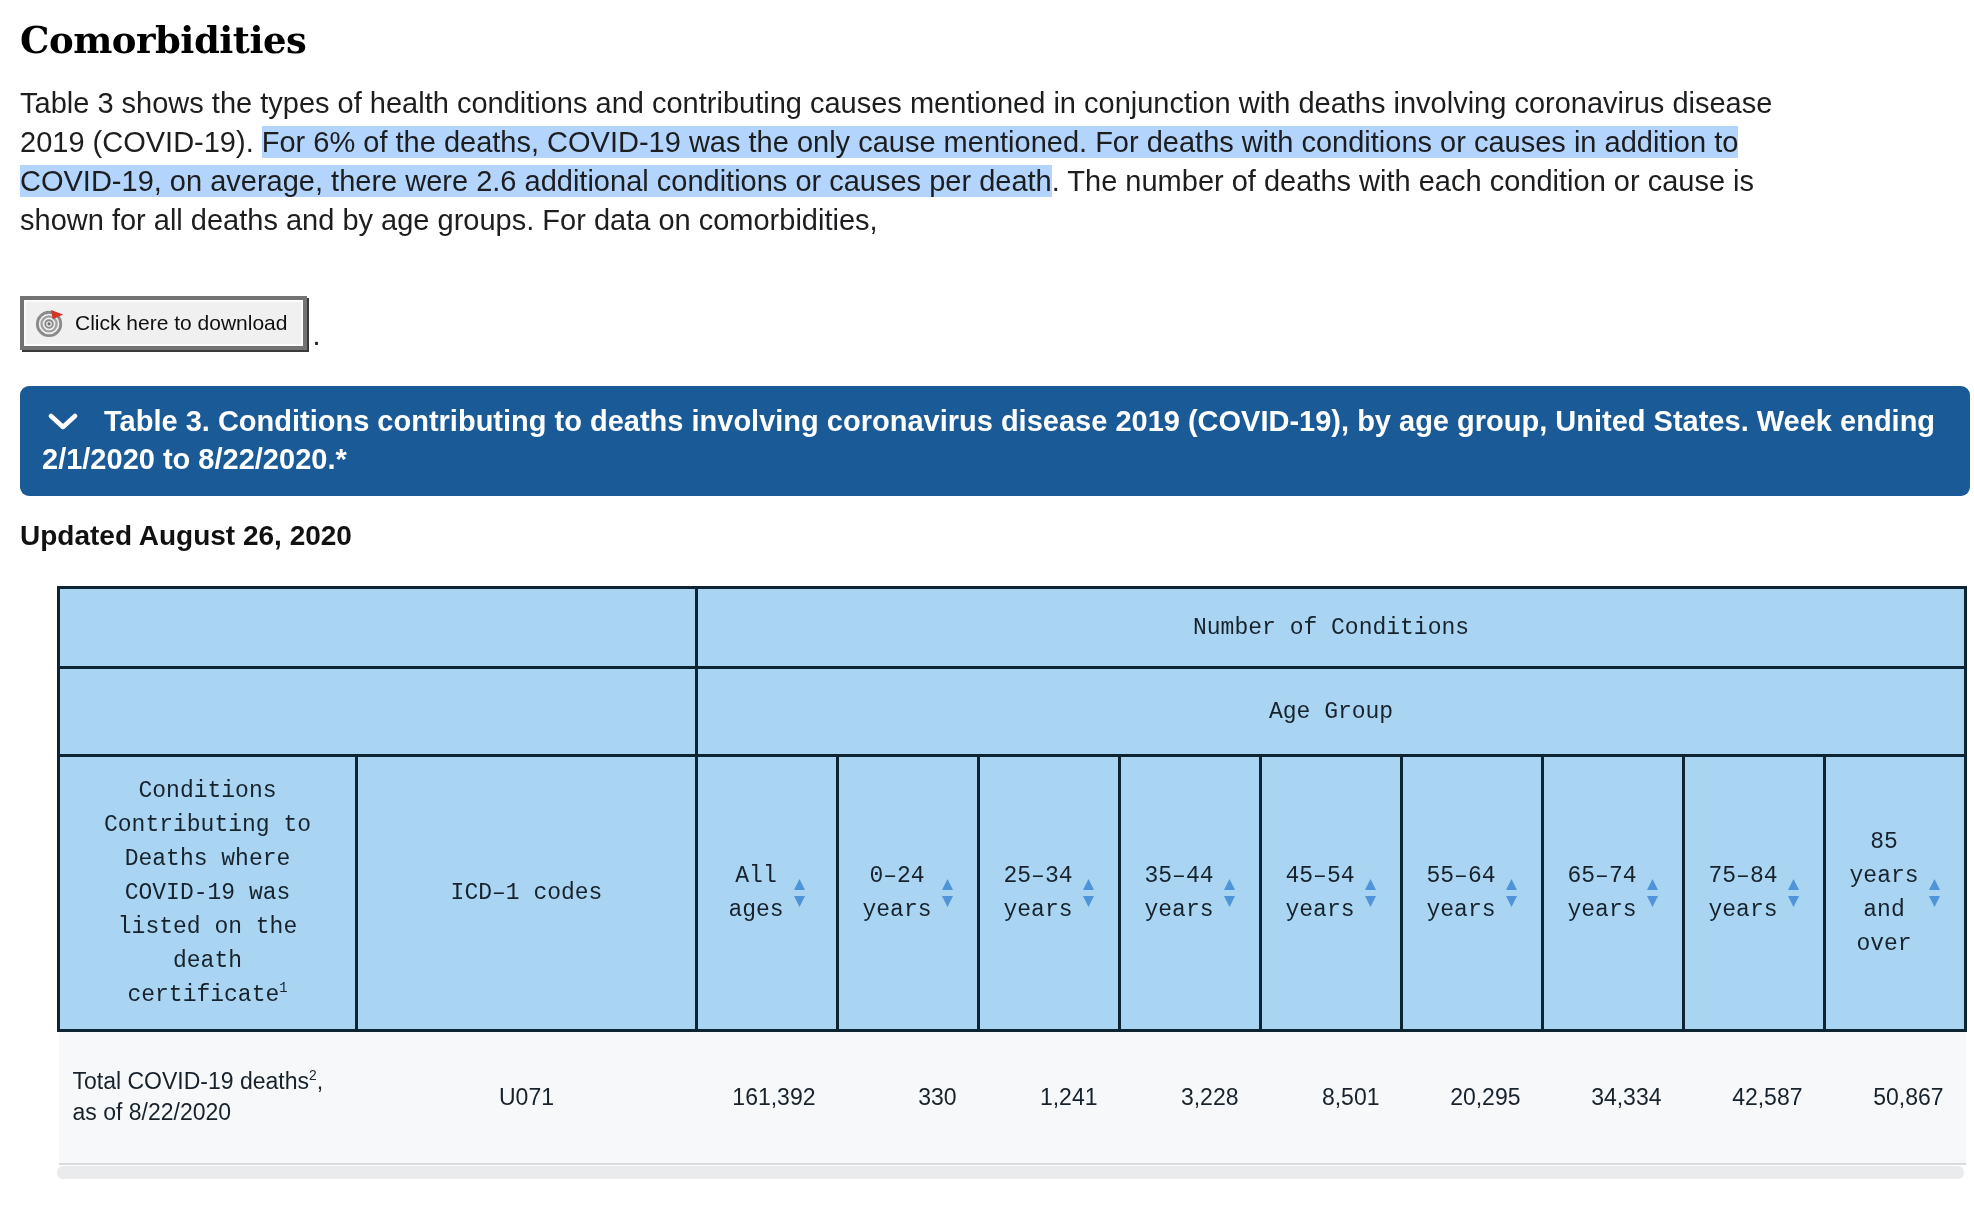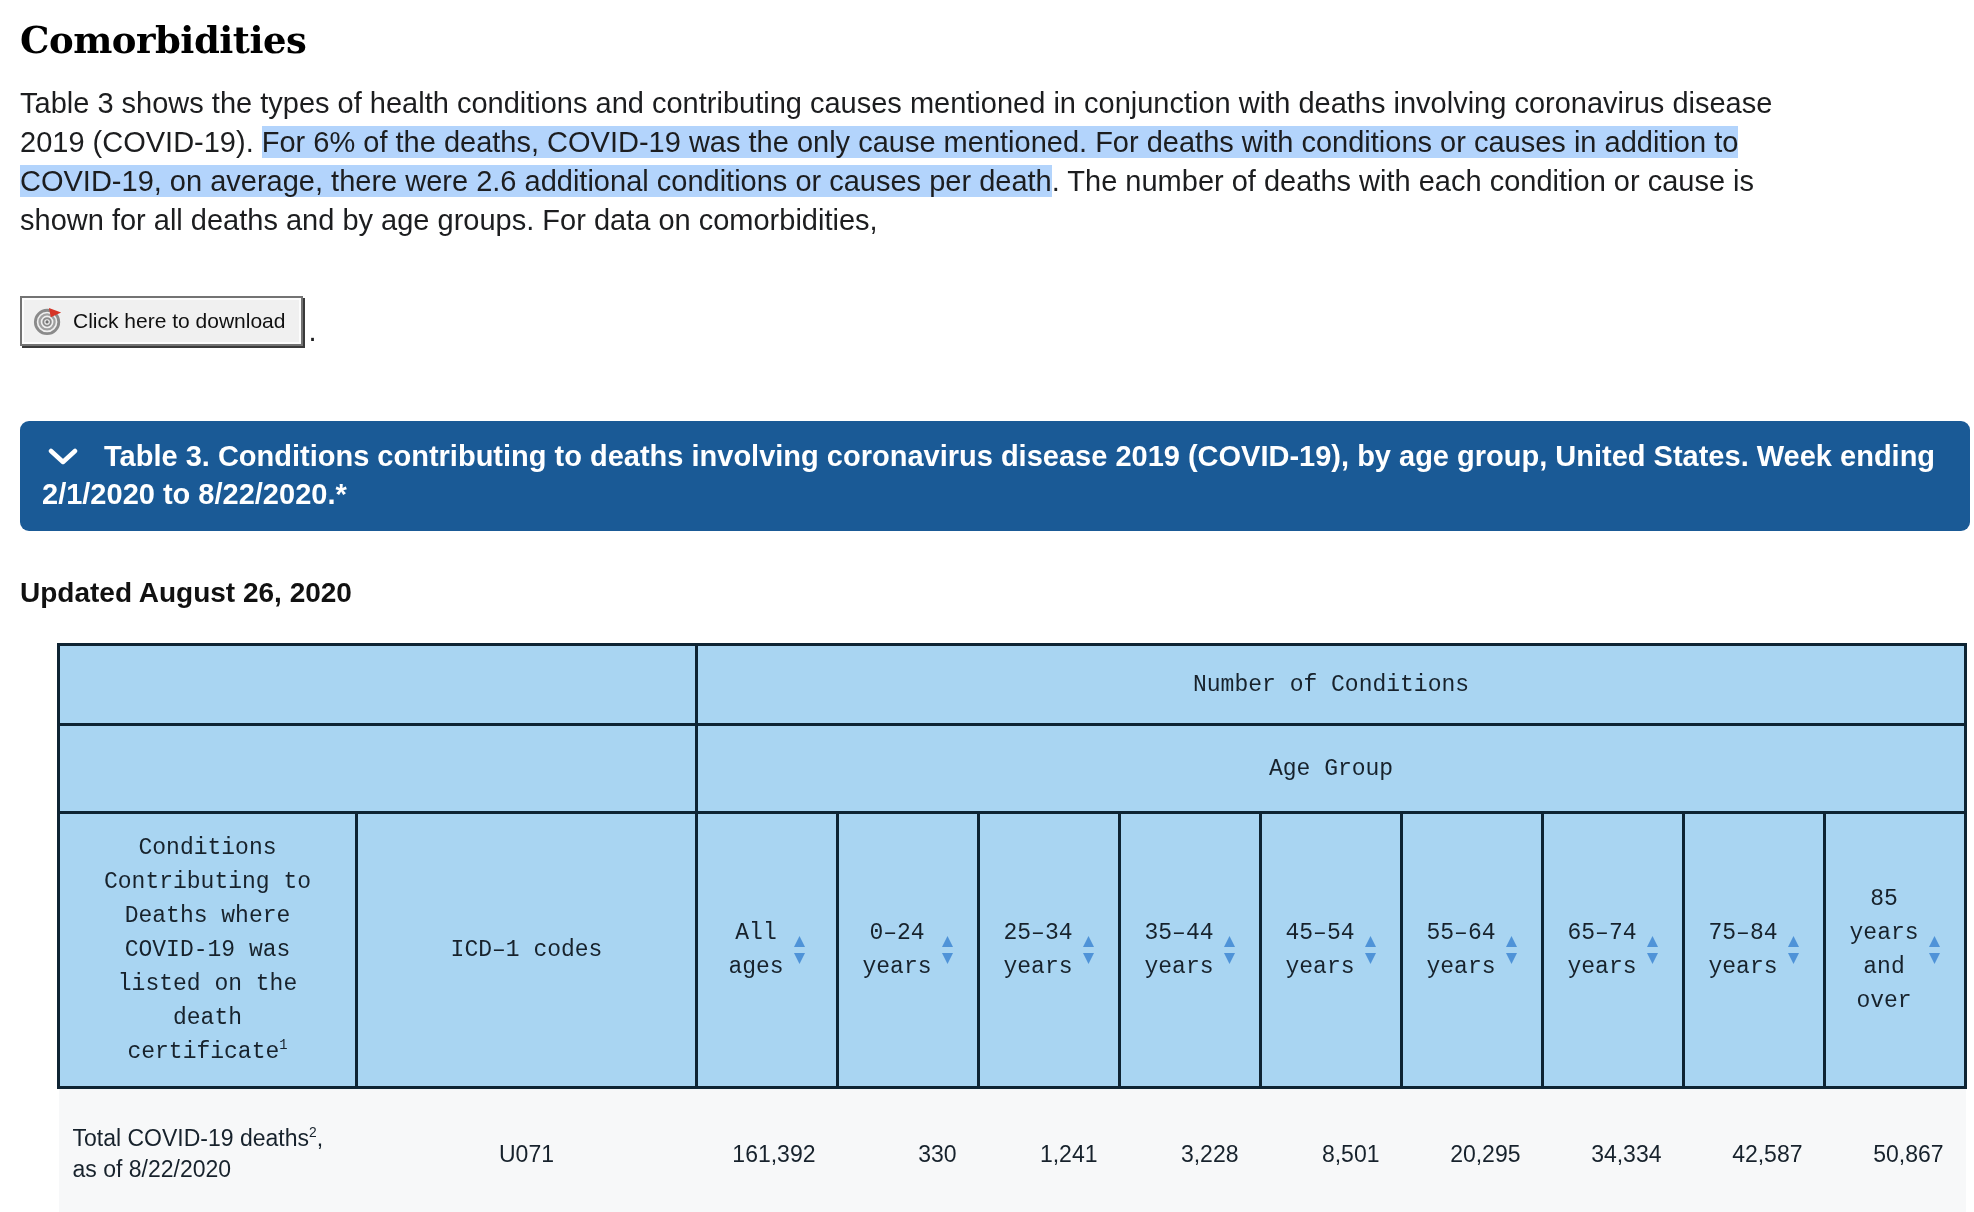--- a/index.html
+++ b/index.html
@@ -24,39 +24,39 @@
     font-size:29px;line-height:39px;max-width:1760px;
     margin:0 0 56px 0;color:#1c1d1f;
   }
   .hl{background:var(--highlight-bg,#b3d4fc);}
 
   .dl-row{display:flex;align-items:flex-end;margin:0;}
   .dl-btn{
     display:inline-flex;align-items:center;gap:10px;
     font-family:"Liberation Sans",sans-serif;
     font-size:21px;color:#101010;
-    background:#f0f0f0;border:2px solid #737373;
+    background:#f0f0f0;border:4px solid #737373;
     box-shadow:inset 0 0 0 2px #fcfcfc,2px 2px 0 0 #3a3a3a;
     padding:8px 16px 8px 11px;cursor:pointer;
   }
   .dl-icon svg{display:block;}
   .after-dl{font-size:29px;line-height:30px;margin-left:5px;}
 
   .banner{
-    margin-top:75px;
+    margin-top:36px;
     background:var(--banner-bg,#1a5a96);
     color:#fff;border-radius:9px;
     padding:16px 30px 18px 22px;
     font-size:29px;font-weight:bold;line-height:38px;
     cursor:pointer;
   }
   .chev{display:inline-block;margin:0 26px 0 6px;}
   .chev svg{display:inline-block;vertical-align:baseline;}
 
-  .updated{margin:46px 0 0 0;font-size:28px;font-weight:bold;color:#111;}
+  .updated{margin:24px 0 0 0;font-size:28px;font-weight:bold;color:#111;}
 
   .table-wrap{margin:34px 0 0 37px;}
   table.ctable{
     border-collapse:collapse;table-layout:fixed;width:1907px;
     font-size:23px;color:#17222c;
   }
   th.hdr{
     background:var(--header-bg,#a9d5f2);
     border:3px solid var(--border-dark,#0e2433);
     font-weight:normal;text-align:center;vertical-align:middle;font-family:Liberation Mono, monospace;

